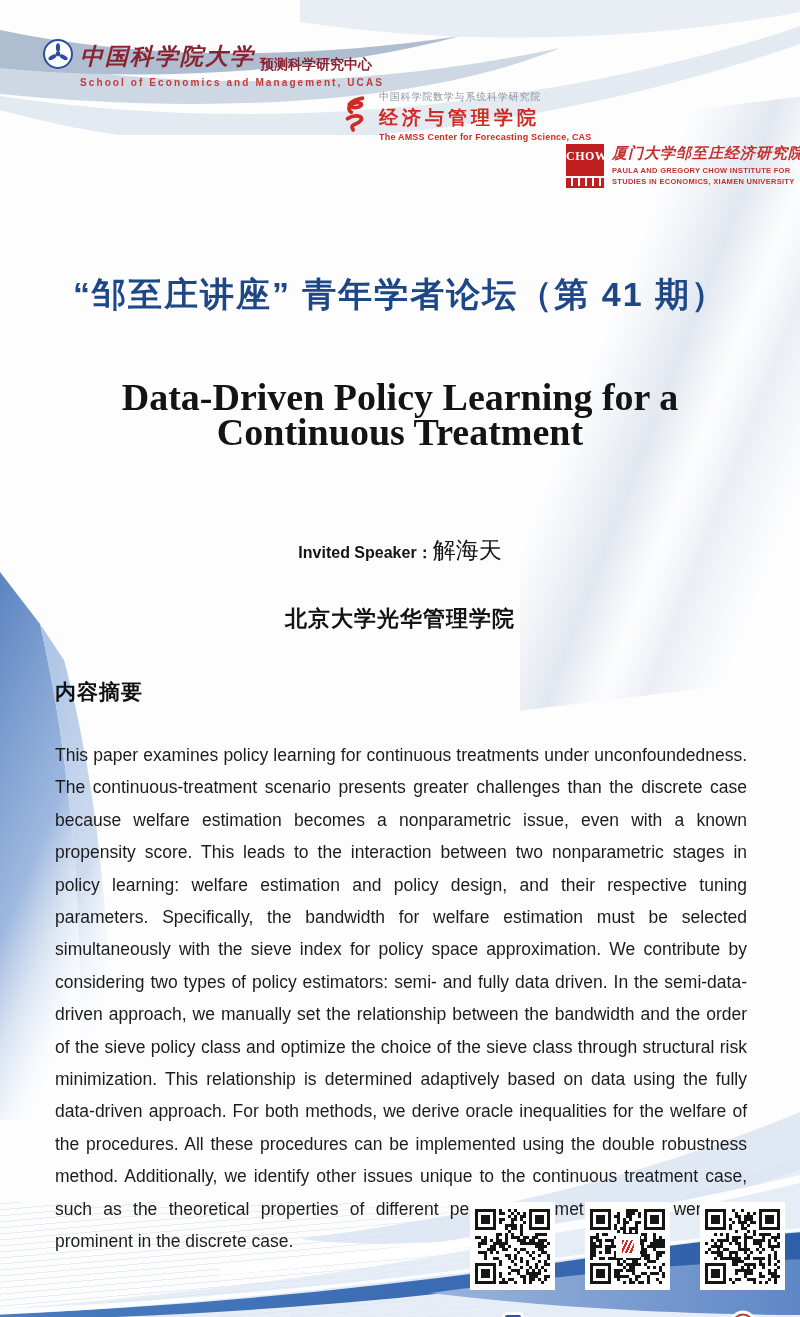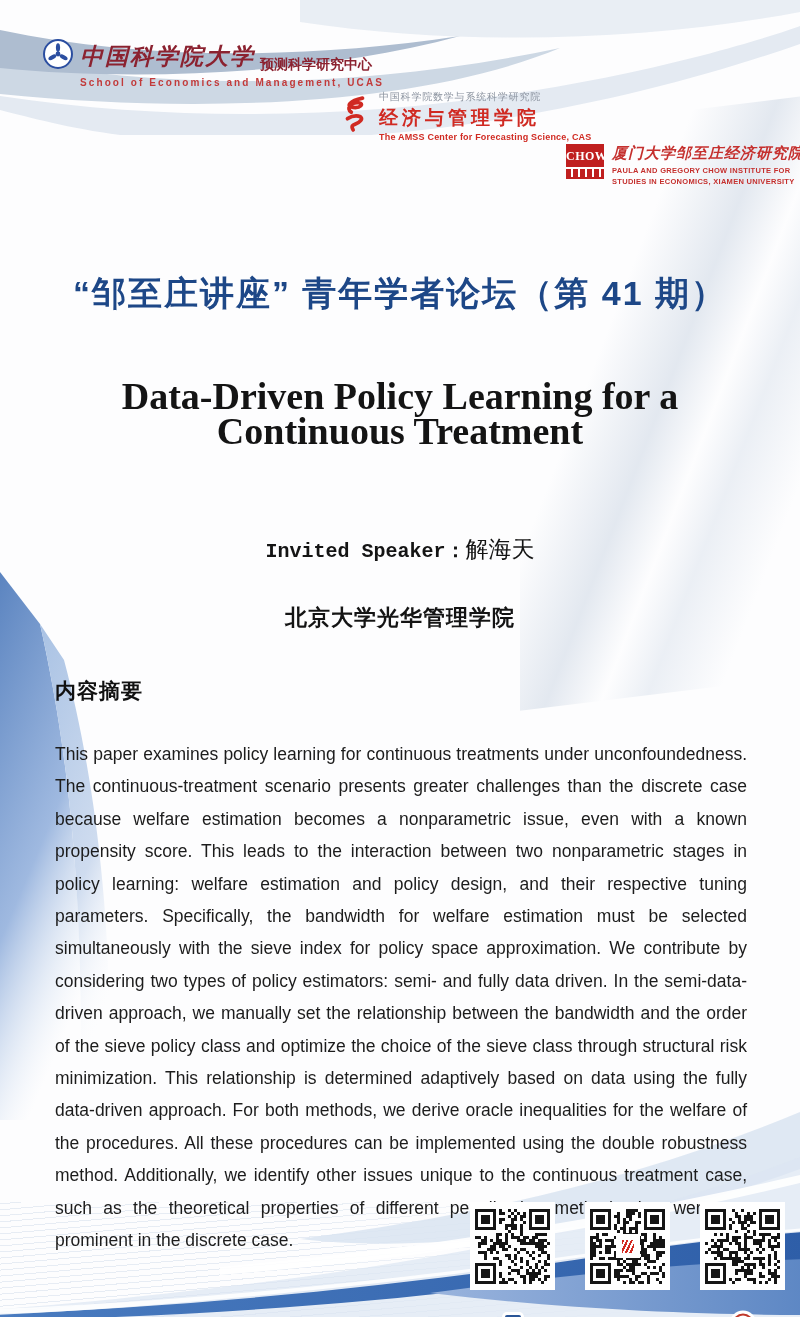--- a/index.html
+++ b/index.html
@@ -17,35 +17,35 @@
 
   .logo2{position:absolute;left:340px;top:40px;display:flex;gap:9px;align-items:center;}
   .l2-line1{color:#8a929e;font-size:10px;letter-spacing:.8px;white-space:nowrap;}
   .l2-line2{color:#d02a22;font-family:"Liberation Serif",serif;font-weight:700;font-size:19px;
             letter-spacing:4px;white-space:nowrap;margin:1px 0;}
   .l2-line3{color:#d02a22;font-size:9px;font-weight:600;letter-spacing:.2px;white-space:nowrap;}
 
   .logo3{position:absolute;left:566px;top:42px;display:flex;gap:8px;align-items:flex-start;}
   .chow-logo{width:38px;flex:0 0 38px;}
   .chow-top{background:#c01f1f;color:#fff;font-family:"Liberation Serif",serif;font-weight:800;
-            font-size:12px;text-align:center;padding:5px 0 3px;letter-spacing:.5px;}
+            font-size:12px;text-align:center;padding:5px 0 12px;letter-spacing:.5px;}
   .chow-cols{height:8px;background:repeating-linear-gradient(90deg,#c01f1f 0 5px,#fff 5px 7px);
              border-top:2px solid #fff;border-bottom:2px solid #c01f1f;}
   .l3-cn{color:#c5302e;font-family:"Liberation Serif",serif;font-style:italic;font-weight:700;
          font-size:15px;letter-spacing:1px;white-space:nowrap;}
   .l3-en{color:#c5302e;font-size:7.5px;font-weight:700;letter-spacing:.3px;line-height:1.4;margin-top:3px;}
 
   
   .forum-title{position:absolute;top:126px;left:0;width:100%;text-align:center;
                color:#1d4787;font-size:34px;font-weight:800;letter-spacing:2px;}
   .talk-title{position:absolute;top:188px;left:50%;transform:translateX(-50%);width:680px;
               text-align:center;font-family:"Liberation Serif",serif;font-weight:700;
               font-size:38px;line-height:35px;color:#141414;}
   .speaker-line{position:absolute;top:273px;left:0;width:100%;text-align:center;color:#141414;}
-  .speaker-label{font-family:Liberation Mono, monospace;font-weight:700;font-size:20px;}
+  .speaker-label{font-family:Liberation Sans, sans-serif;font-weight:700;font-size:16px;}
   .speaker-name{font-weight:400;font-size:23px;}
   .affiliation{position:absolute;top:311px;left:0;width:100%;text-align:center;
                font-weight:700;font-size:22px;color:#141414;letter-spacing:1px;}
 
   
   .sec-heading{position:absolute;left:55px;font-size:21px;font-weight:800;color:#111;letter-spacing:1px;}
   .h-abstract{top:355px;}
   .para{position:absolute;left:55px;width:692px;font-family:Liberation Sans, sans-serif;
         font-size:17.5px;line-height:32.4px;color:#1c1c1c;text-align:justify;}
   .p-abstract{top:388px;}

